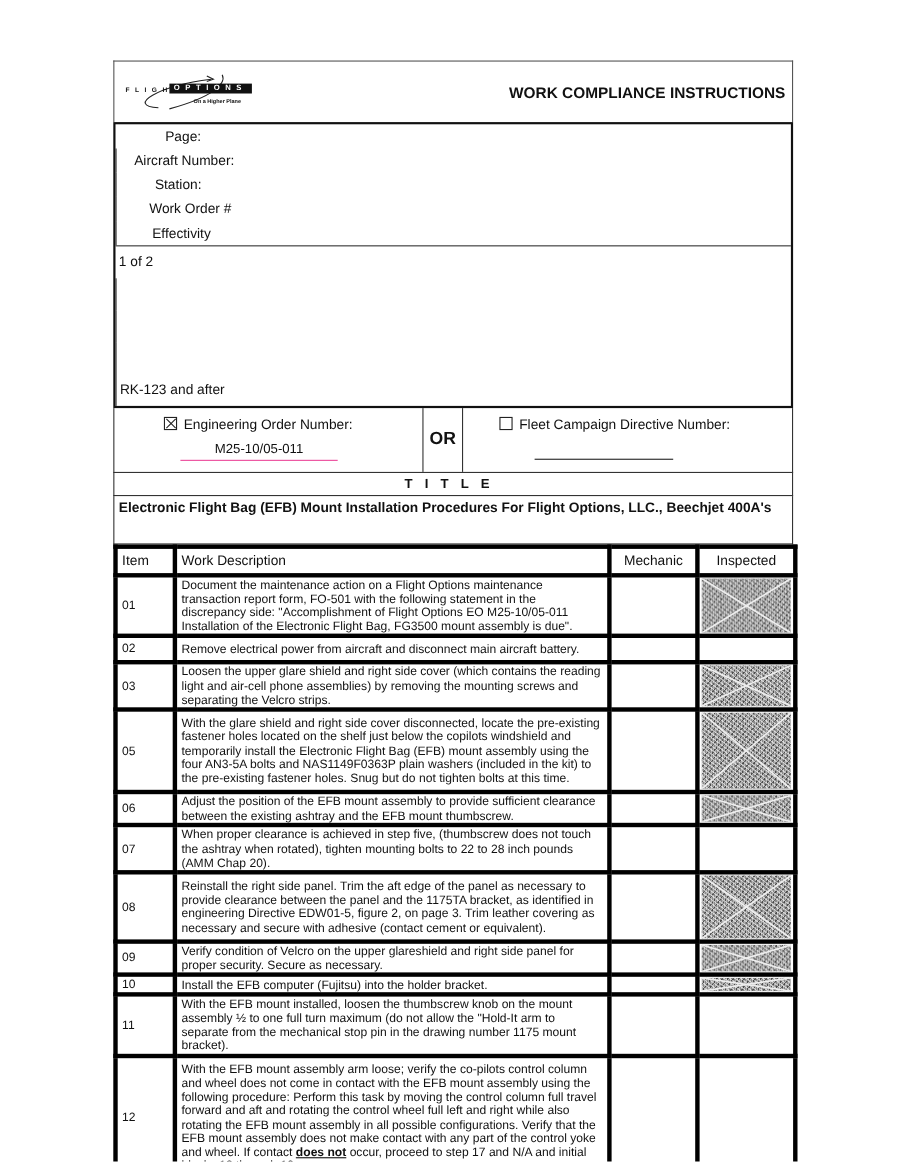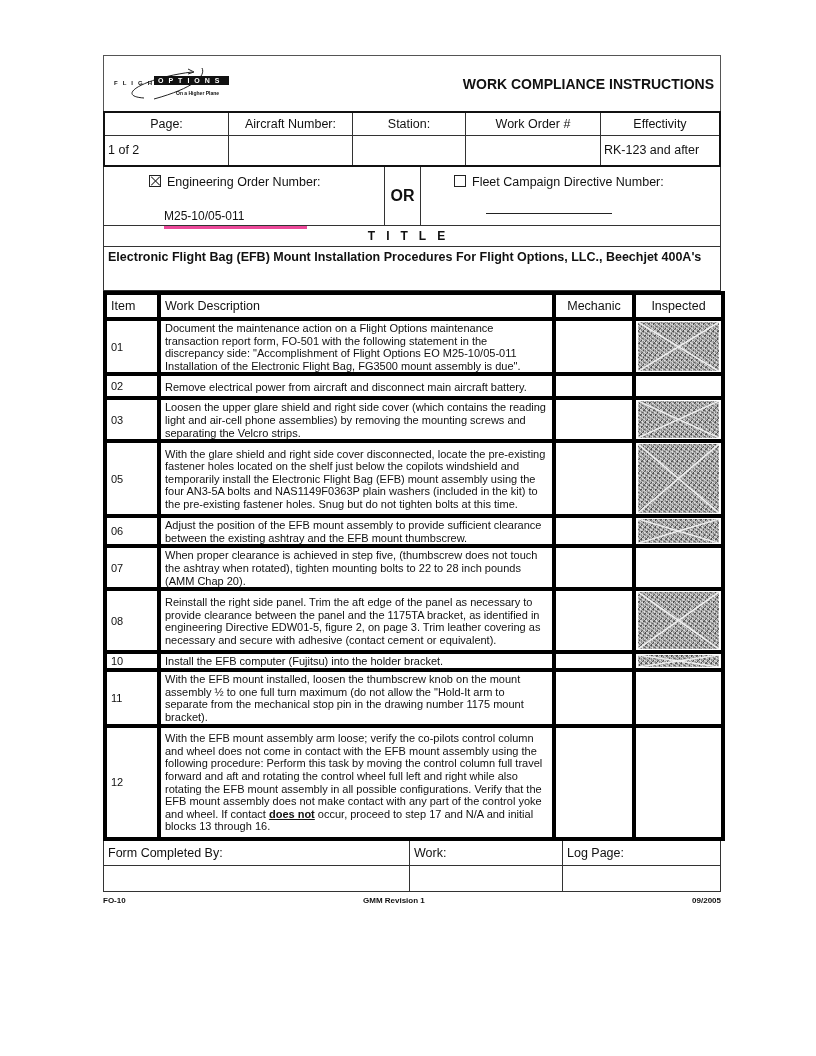--- a/index.html
+++ b/index.html
@@ -10,39 +10,39 @@
   .hdr { position: relative; height: 55px; border: 1px solid #555; border-bottom: none; }
   .logo { position: absolute; left: 10px; top: 10px; width: 150px; height: 38px; }
   .logo .fl { position: absolute; left: 0; top: 14px; font-size: 6px; font-weight: bold; letter-spacing: 5px; }
   .logo .opt { position: absolute; left: 40px; top: 10px; background: #111; color: #fff; font-size: 7px; font-weight: bold; letter-spacing: 5px; padding: 1px 4px; }
   .logo .tag { position: absolute; left: 62px; top: 24px; font-size: 5px; font-weight: bold; }
   .logo svg { position: absolute; left: 0; top: 0; }
   .doc-title { position: absolute; right: 6px; top: 20px; font-size: 14px; font-weight: bold; }
 
   
   .top { border: 2px solid #111; }
-  .top .row { display: flex; }
+  .top .row { display: flex; flex-direction: column; }
   .top .row + .row { border-top: 1px solid #333; }
   .top .c { border-left: 1px solid #333; box-sizing: border-box; font-size: 12.5px; }
   .top .c:first-child { border-left: none; }
   .top .h .c { height: 22px; line-height: 22px; text-align: center; }
   .top .v .c { height: 29px; line-height: 29px; padding-left: 3px; }
   .w1 { width: 123px; } .w2 { width: 124px; } .w3 { width: 113px; } .w4 { width: 135px; } .w5 { width: 119px; }
 
   
   .eo { display: flex; height: 58px; border: 1px solid #333; border-top: none; }
   .eo .left { width: 280px; position: relative; font-size: 12.5px; }
   .eo .orbox { width: 35px; border-left: 1px solid #333; border-right: 1px solid #333; font-weight: 900; font-size: 16px; display: flex; align-items: center; justify-content: center; }
   .eo .right { flex: 1; position: relative; font-size: 12.5px; }
   .cb { display: inline-block; width: 10px; height: 10px; border: 1px solid #222; vertical-align: -1px; margin-right: 6px; position: relative; }
   .cb.checked::before, .cb.checked::after { content: ""; position: absolute; left: 4.5px; top: -1px; width: 1px; height: 12px; background: #222; }
   .cb.checked::before { transform: rotate(45deg); }
   .cb.checked::after { transform: rotate(-45deg); }
   .eo .lbl { position: absolute; top: 8px; left: 45px; }
-  .eo .val { position: absolute; top: 30px; left: 60px; width: 143px; text-align: left; border-bottom: 3px solid #ec4899; padding-bottom: 3px; font-size: 12px; margin-top: 12px; }
+  .eo .val { position: absolute; top: 30px; left: 60px; width: 143px; text-align: center; border-bottom: 1px solid #ec4899; padding-bottom: 3px; font-size: 12px; }
   .eo .right .lbl { left: 33px; }
   .eo .right .blank { position: absolute; top: 46px; left: 65px; width: 126px; border-bottom: 1px solid #222; }
 
   .title-h { height: 20px; line-height: 20px; border: 1px solid #333; border-top: none; text-align: center; font-weight: bold; font-size: 12px; letter-spacing: 11px; }
   .title-t { height: 44px; border: 1px solid #333; border-top: none; font-weight: bold; font-size: 12.5px; padding: 3px 4px 0 4px; box-sizing: border-box; line-height: 14px; }
 
   
   table.items { width: 618px; border-collapse: collapse; table-layout: fixed; }
   table.items td, table.items th { border: 4px solid #000000; vertical-align: middle; }
   table.items th { font-weight: normal; text-align: left; font-size: 12.5px; height: 22px; padding: 0 4px; }
@@ -215,20 +215,33 @@
           <td class="mech"></td>
           <td class="insp">
             <div class="stamp">
               <svg preserveAspectRatio="none" viewBox="0 0 100 100">
                 <line x1="0" y1="0" x2="100" y2="100" stroke="#eee" stroke-width="1.5" vector-effect="non-scaling-stroke"></line>
                 <line x1="100" y1="0" x2="0" y2="100" stroke="#eee" stroke-width="1.5" vector-effect="non-scaling-stroke"></line>
               </svg>
             </div>
           </td>
         </tr>
+        <tr style="height: 24px;">
+          <td class="num">09</td>
+          <td class="desc">Verify condition of Velcro on the upper glareshield and right side panel for proper security.  Secure as necessary.</td>
+          <td class="mech"></td>
+          <td class="insp">
+            <div class="stamp">
+              <svg preserveAspectRatio="none" viewBox="0 0 100 100">
+                <line x1="0" y1="0" x2="100" y2="100" stroke="#eee" stroke-width="1.5" vector-effect="non-scaling-stroke"></line>
+                <line x1="100" y1="0" x2="0" y2="100" stroke="#eee" stroke-width="1.5" vector-effect="non-scaling-stroke"></line>
+              </svg>
+            </div>
+          </td>
+        </tr>
         <tr style="height: 18px;">
           <td class="num">10</td>
           <td class="desc">Install the EFB computer (Fujitsu) into the holder bracket.</td>
           <td class="mech"></td>
           <td class="insp">
             <div class="stamp">
               <svg preserveAspectRatio="none" viewBox="0 0 100 100">
                 <line x1="0" y1="0" x2="100" y2="100" stroke="#eee" stroke-width="1.5" vector-effect="non-scaling-stroke"></line>
                 <line x1="100" y1="0" x2="0" y2="100" stroke="#eee" stroke-width="1.5" vector-effect="non-scaling-stroke"></line>
               </svg>

